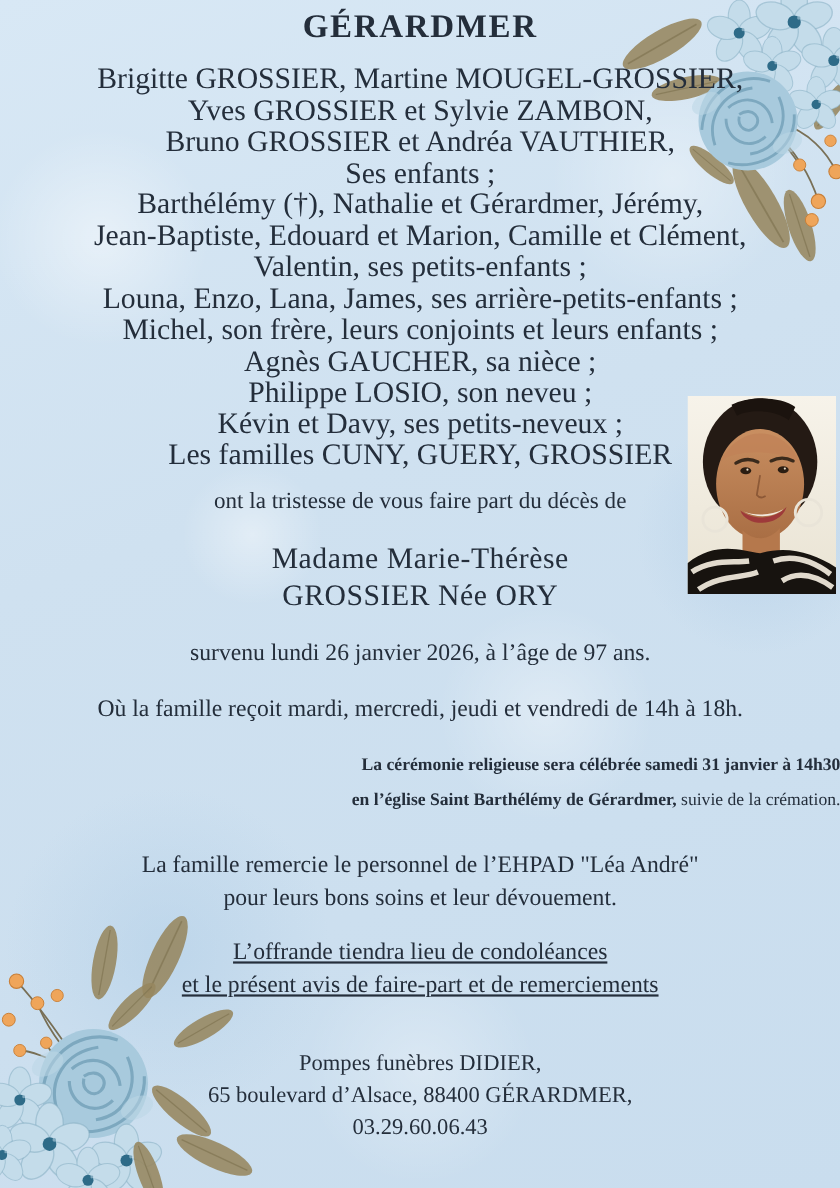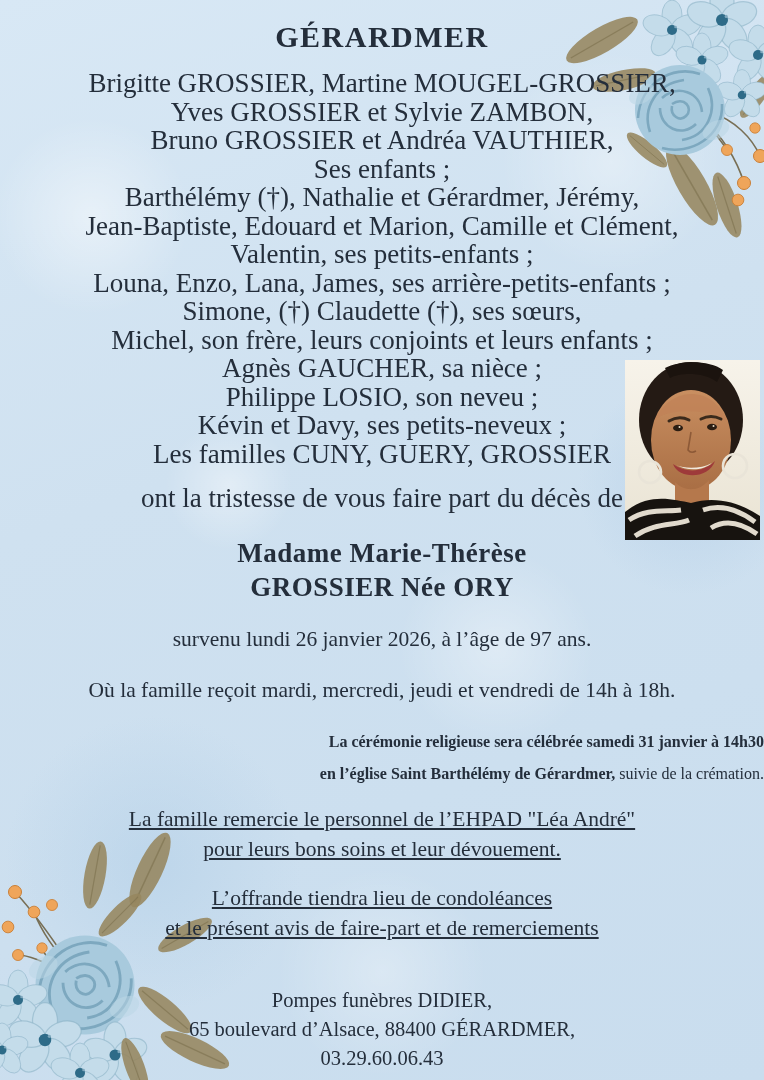--- a/index.html
+++ b/index.html
@@ -12,29 +12,29 @@
       radial-gradient(circle at 12% 20%, rgba(255,255,255,0.45) 0%, rgba(255,255,255,0) 9%),
       radial-gradient(circle at 80% 15%, rgba(255,255,255,0.35) 0%, rgba(255,255,255,0) 10%),
       radial-gradient(circle at 30% 45%, rgba(255,255,255,0.40) 0%, rgba(255,255,255,0) 8%),
       radial-gradient(circle at 65% 60%, rgba(255,255,255,0.35) 0%, rgba(255,255,255,0) 12%),
       radial-gradient(circle at 20% 80%, rgba(175,205,230,0.50) 0%, rgba(175,205,230,0) 14%),
       radial-gradient(circle at 90% 45%, rgba(170,200,228,0.45) 0%, rgba(170,200,228,0) 12%),
       radial-gradient(circle at 50% 90%, rgba(255,255,255,0.30) 0%, rgba(255,255,255,0) 10%),
       linear-gradient(160deg,#d8e8f5 0%,#cfe1f0 40%,#c9ddee 100%);
   }
   .content{position:absolute;inset:0;text-align:center;z-index:2;}
-  .title{padding-top:20px;font-size:30px;font-weight:700;letter-spacing:1.5px;}
+  .title{padding-top:8px;font-size:30px;font-weight:700;letter-spacing:1.5px;}
   .family{margin-top:15px;font-size:27px;line-height:28.5px;}
-  .intro{margin-top:15px;font-size:27px;}
-  .name-block{margin-top:22px;font-size:27px;font-weight:700;line-height:34px;letter-spacing:0.5px;}
+  .intro{margin-top:15px;font-size:21px;}
+  .name-block{margin-top:22px;font-size:27px;font-weight:400;line-height:34px;letter-spacing:0.5px;}
   .passing{margin-top:23px;font-size:21.5px;}
   .repose{margin-top:24px;font-size:21.5px;line-height:29px;}
   .ceremony{margin-top:21px;font-size:16px;line-height:32px;font-weight:700;text-align:right;}
   .ceremony .regular{font-weight:400;}
-  .thanks{margin-top:14px;font-size:21.5px;line-height:30px;text-decoration:underline;}
+  .thanks{margin-top:27px;font-size:21.5px;line-height:30px;}
   .offering{margin-top:19px;font-size:21.5px;line-height:30px;text-decoration:underline;}
   .funeral-footer{margin-top:43px;font-size:20.5px;line-height:29px;}
   .decor{position:absolute;z-index:1;pointer-events:none;}
   .decor-tr{top:0;right:0;}
   .decor-bl{bottom:0;left:0;}
   .portrait{position:absolute;left:625px;top:360px;width:135px;height:180px;z-index:3;}
   svg{display:block;}
   #svg-defs{position:absolute;width:0;height:0;}
 </style>
 </head>
@@ -174,21 +174,20 @@
 
   <div class="family">
     <div>Brigitte GROSSIER, Martine MOUGEL-GROSSIER,</div>
     <div>Yves GROSSIER et Sylvie ZAMBON,</div>
     <div>Bruno GROSSIER et Andréa VAUTHIER,</div>
     <div>Ses enfants ;</div>
     <div>Barthélémy (†), Nathalie et Gérardmer, Jérémy,</div>
     <div>Jean-Baptiste, Edouard et Marion, Camille et Clément,</div>
     <div>Valentin, ses petits-enfants ;</div>
     <div>Louna, Enzo, Lana, James, ses arrière-petits-enfants ;</div>
-    <div>Simone, (†) Claudette (†), ses sœurs,</div>
     <div>Michel, son frère, leurs conjoints et leurs enfants ;</div>
     <div>Agnès GAUCHER, sa nièce ;</div>
     <div>Philippe LOSIO, son neveu ;</div>
     <div>Kévin et Davy, ses petits-neveux ;</div>
     <div>Les familles CUNY, GUERY, GROSSIER</div>
   </div>
 
   <div class="intro">ont la tristesse de vous faire part du décès de</div>
 
   <div class="name-block">

